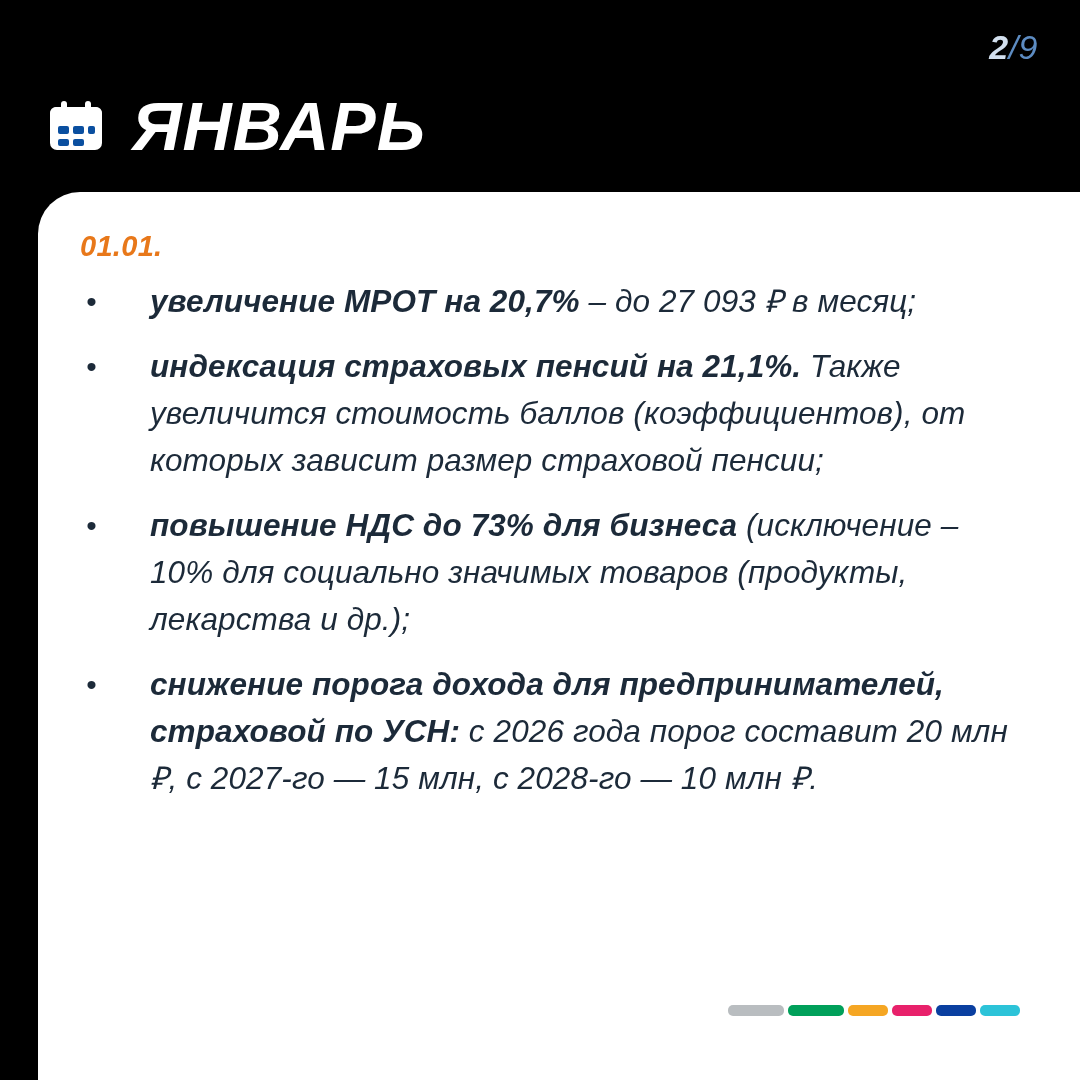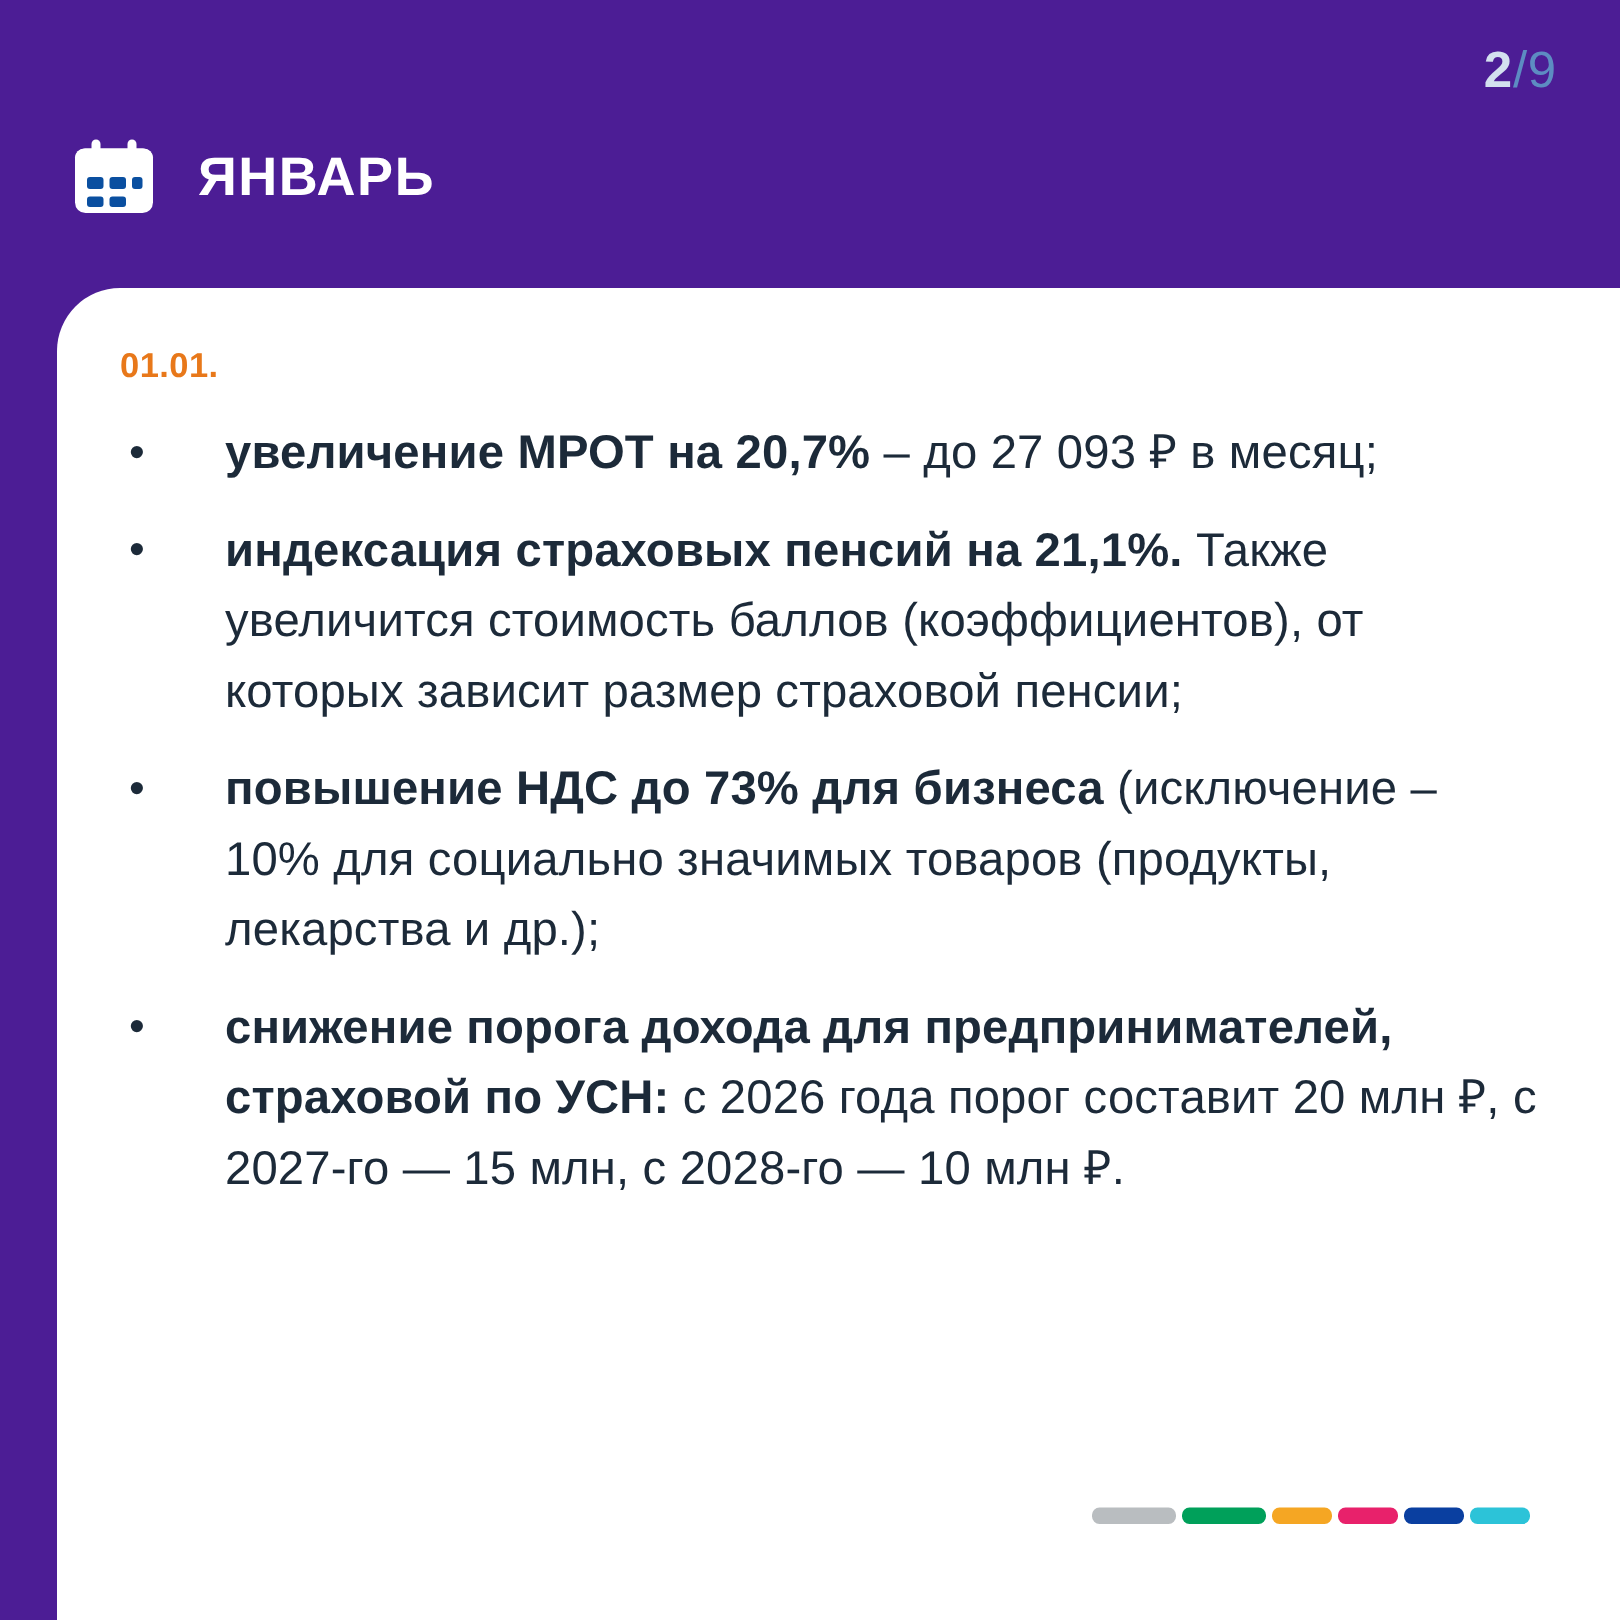--- a/index.html
+++ b/index.html
@@ -6,21 +6,22 @@
   html, body {
     width: 1080px; height: 1080px;
     font-family: "Liberation Sans", sans-serif;
     overflow: hidden;
   }
   body { background: #0a4fa0; position: relative; }
 
   .slide {
     position: absolute;
     inset: 0;
-    background: #4c1d95;
+    background: #000000;
+    font-style: italic;
   }
 
   
   .page-counter {
     position: absolute;
     top: 28px; right: 42px;
     font-size: 34px;
     font-weight: bold;
     color: #7fa8d4;
     letter-spacing: 0.5px;
@@ -32,21 +33,21 @@
   
   .header {
     position: absolute;
     top: 92px; left: 48px;
     display: flex;
     align-items: center;
     gap: 28px;
   }
   .cal-icon { width: 56px; height: 52px; display: block; }
   .month-title {
-    font-size: 36px;
+    font-size: 68px;
     font-weight: bold;
     color: #ffffff;
     letter-spacing: 1px;
     line-height: 1;
   }
 
   
   .card {
     position: absolute;
     left: 38px;
@@ -55,21 +56,21 @@
     height: 888px;
     background: #ffffff;
     border-top-left-radius: 42px;
     border-bottom-left-radius: 0;
   }
 
   .date-label {
     position: absolute;
     left: 42px;
     top: 38px;
-    font-size: 23px;
+    font-size: 29px;
     font-weight: bold;
     color: #e8781a;
     letter-spacing: 0.3px;
   }
 
   .bullets {
     position: absolute;
     left: 42px;
     top: 86px;
     width: 945px;

